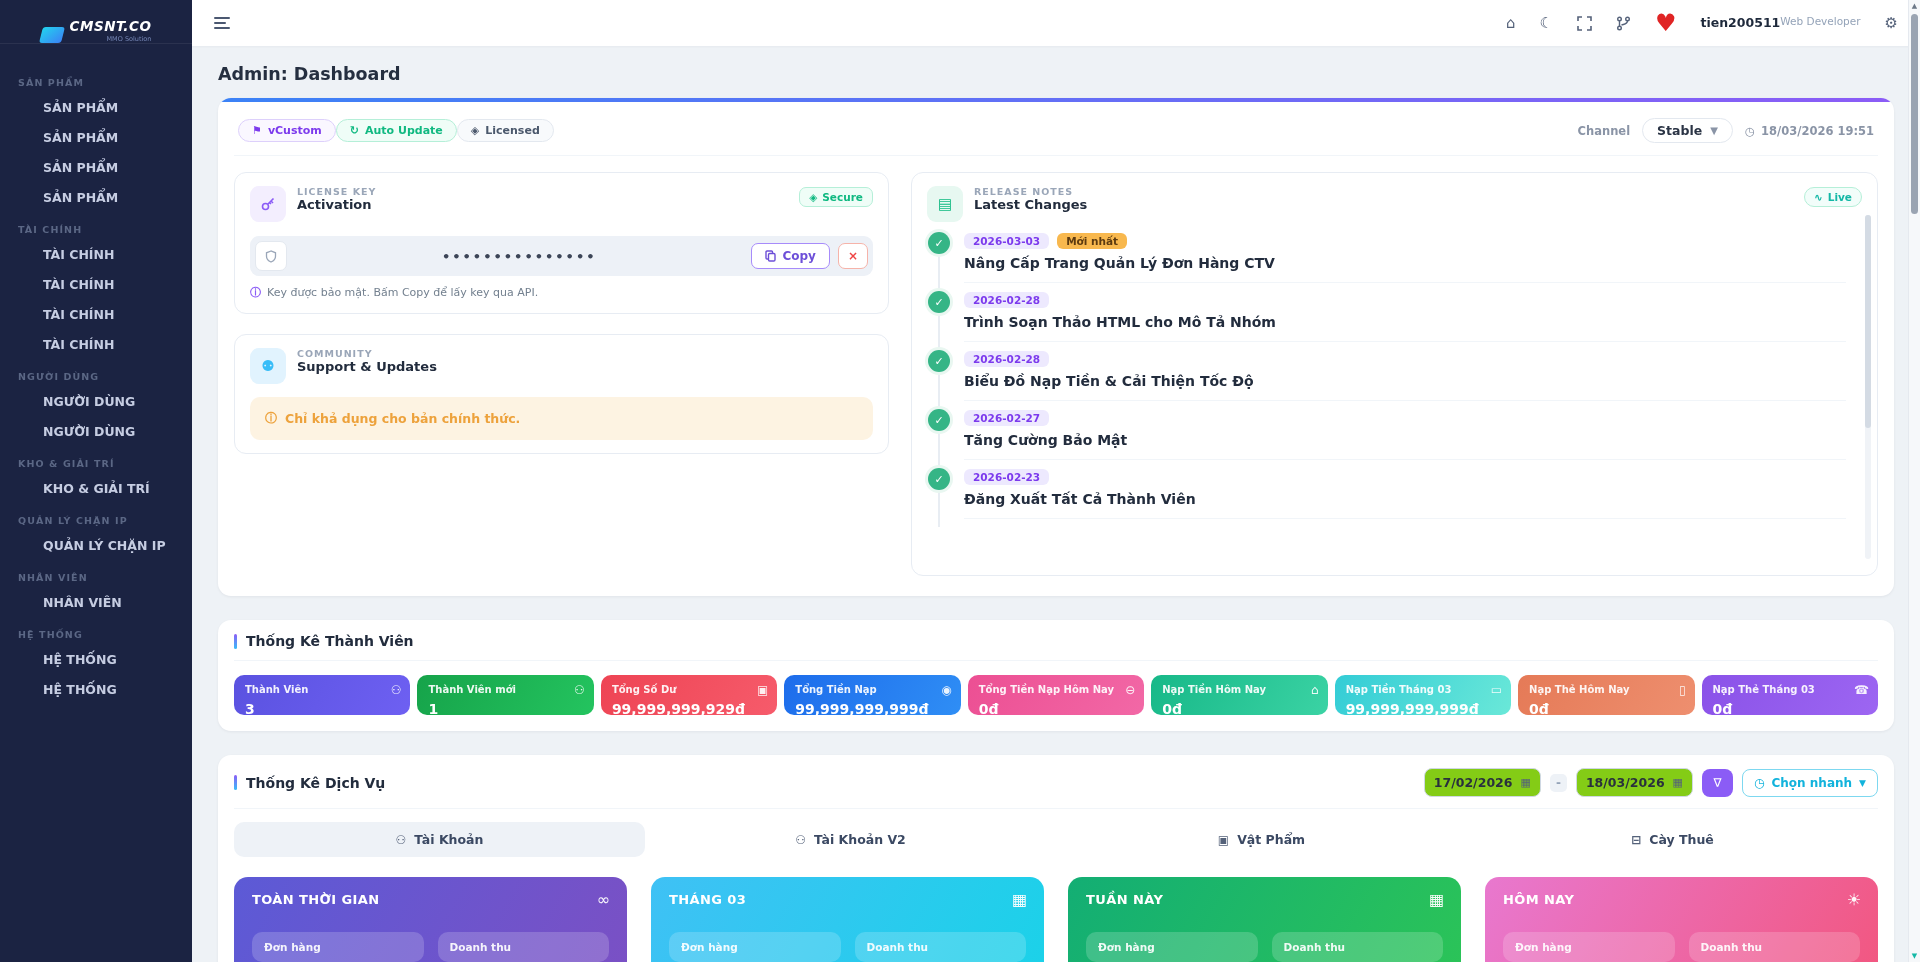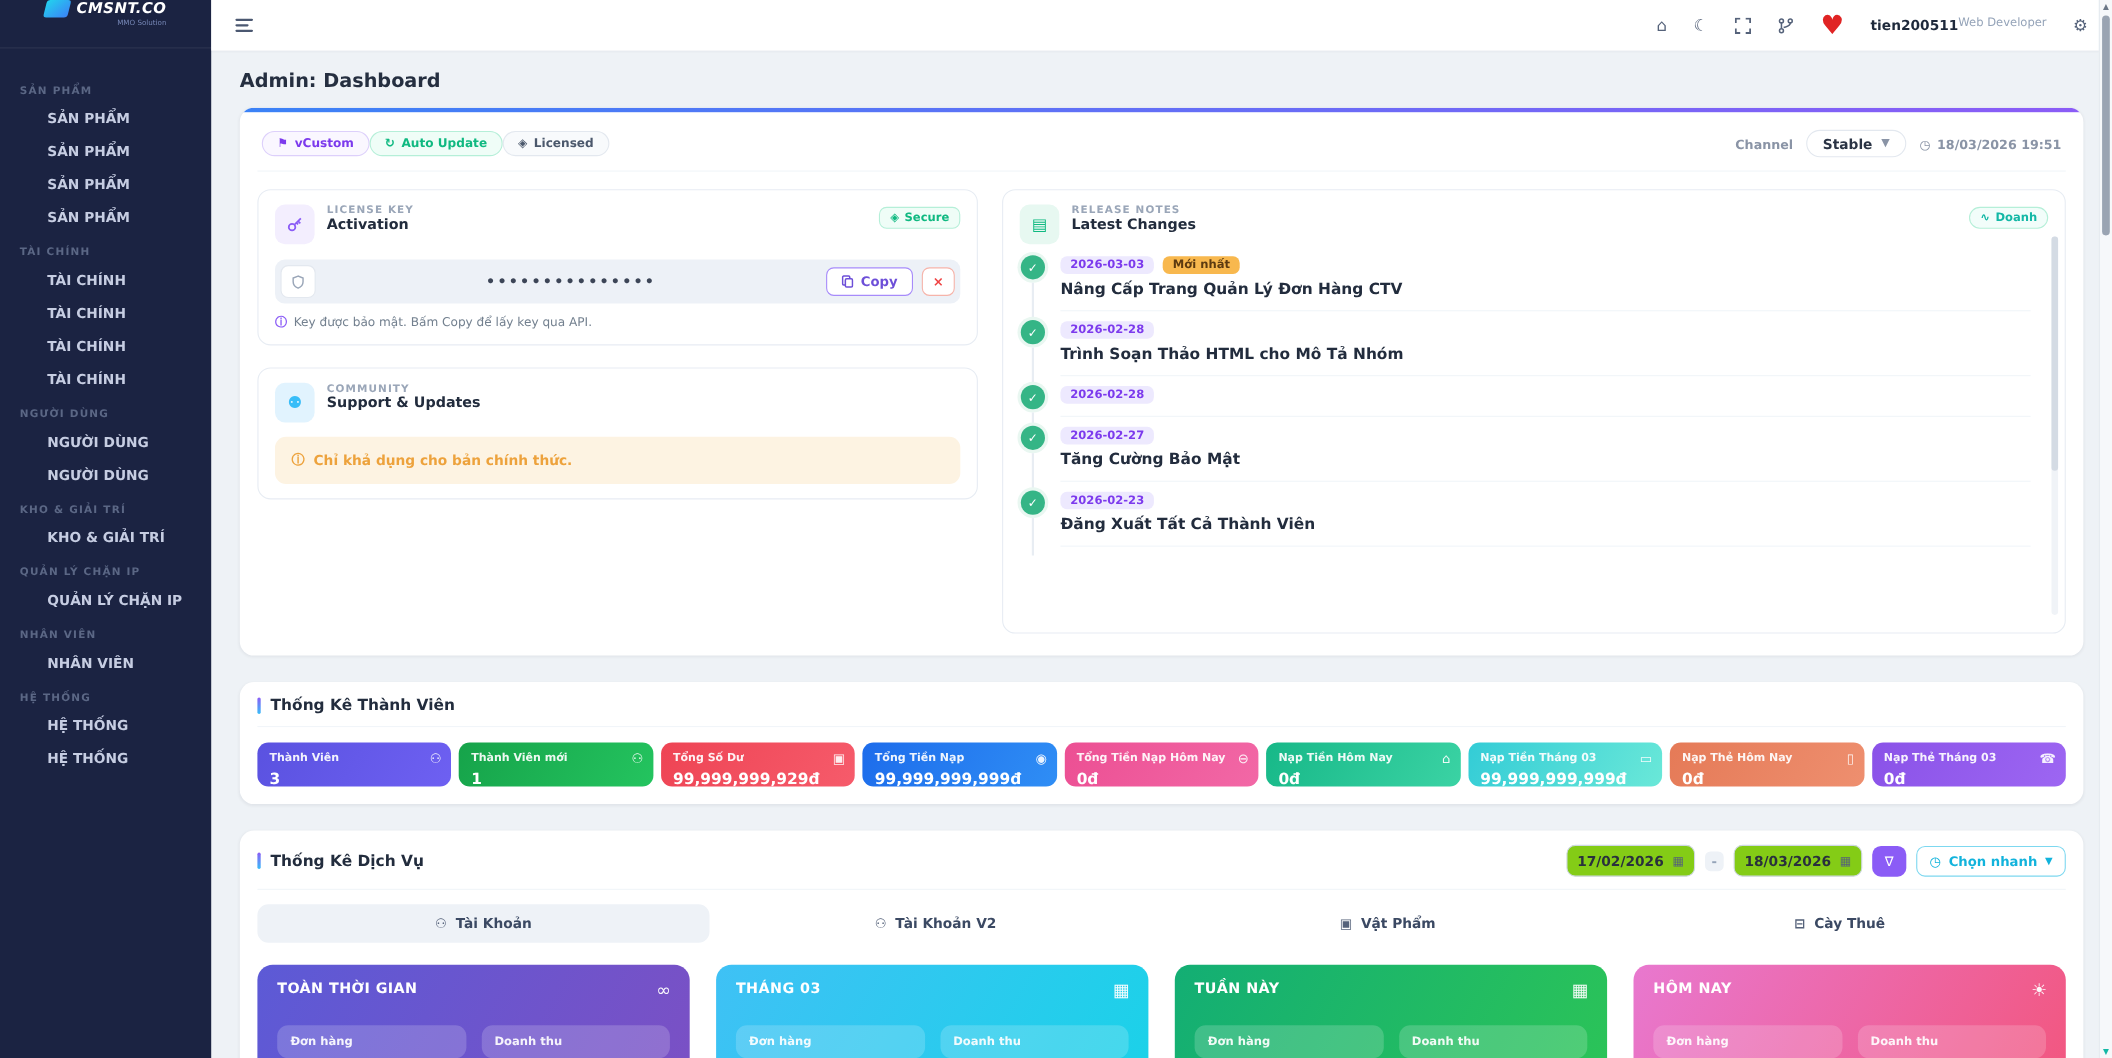--- a/index.html
+++ b/index.html
@@ -1,21 +1,21 @@
 <!DOCTYPE html>
 <html><head>
 <meta charset="utf-8">
 <style>
   *{margin:0;padding:0;box-sizing:border-box}
   html,body{width:1920px;height:962px;overflow:hidden}
   body{font-family:"DejaVu Sans","Liberation Sans",sans-serif;background:#eef2f6;display:flex;position:relative}
 
   
   .sidebar{width:192px;height:962px;background:#1b2342;flex:0 0 192px;overflow:hidden}
-  .logo{height:44px;display:flex;align-items:flex-start;justify-content:center;gap:7px;border-bottom:1px solid rgba(255,255,255,.07)}
+  .logo{height:44px;display:flex;align-items:flex-end;justify-content:center;gap:7px;border-bottom:1px solid rgba(255,255,255,.07)}
   .logo-mark{width:22px;height:16px;background:linear-gradient(135deg,#22d3ee,#3b82f6);transform:skewX(-14deg);border-radius:3px}
   .logo-txt{display:flex;flex-direction:column}
   .logo-title{color:#fff;font-size:13.5px;font-weight:900;font-style:italic;letter-spacing:.5px}
   .logo-sub{color:#7586b5;font-size:6.5px;text-align:right;margin-top:1px}
   .snav{padding:8px 10px}
   .ssec{color:#5b6785;font-size:9.5px;font-weight:700;letter-spacing:1.1px;margin:13px 8px 6px}
   .sitem{display:flex;align-items:center;gap:9px;padding:6px 9px;border-radius:9px;margin-bottom:3px;cursor:pointer}
   .sic{width:15px;font-size:12px;text-align:center;flex:0 0 15px}
   .slabel{color:#c6cde2;font-size:12.5px;font-weight:600;white-space:nowrap}
 
@@ -414,21 +414,21 @@
 
         <div class="ov-right subcard rel-panel">
           <div class="sc-head">
             <div class="sc-tile tile-green">▤</div>
             <div>
               <div class="sc-kicker">RELEASE NOTES</div>
               <div class="sc-title">Latest Changes</div>
             </div>
             <div class="sc-right"><span class="mini-badge badge-live">
                   <span>∿</span>
-                  <span>Doanh</span>
+                  <span>Live</span>
                 </span></div>
           </div>
           <div class="rel-list">
 
               <div class="rel-item">
                 <div class="rel-tcol">
                   <div class="rel-check">✓</div>
                   <div class="rel-line"></div>
                 </div>
                 <div class="rel-body">
@@ -457,20 +457,21 @@
               <div class="rel-item">
                 <div class="rel-tcol">
                   <div class="rel-check">✓</div>
                   <div class="rel-line"></div>
                 </div>
                 <div class="rel-body">
                   <div class="rel-meta">
                     <span class="rel-date">2026-02-28</span>
 
                   </div>
+                  <div class="rel-title">Biểu Đồ Nạp Tiền &amp; Cải Thiện Tốc Độ</div>
                 </div>
               </div>
 
               <div class="rel-item">
                 <div class="rel-tcol">
                   <div class="rel-check">✓</div>
                   <div class="rel-line"></div>
                 </div>
                 <div class="rel-body">
                   <div class="rel-meta">

